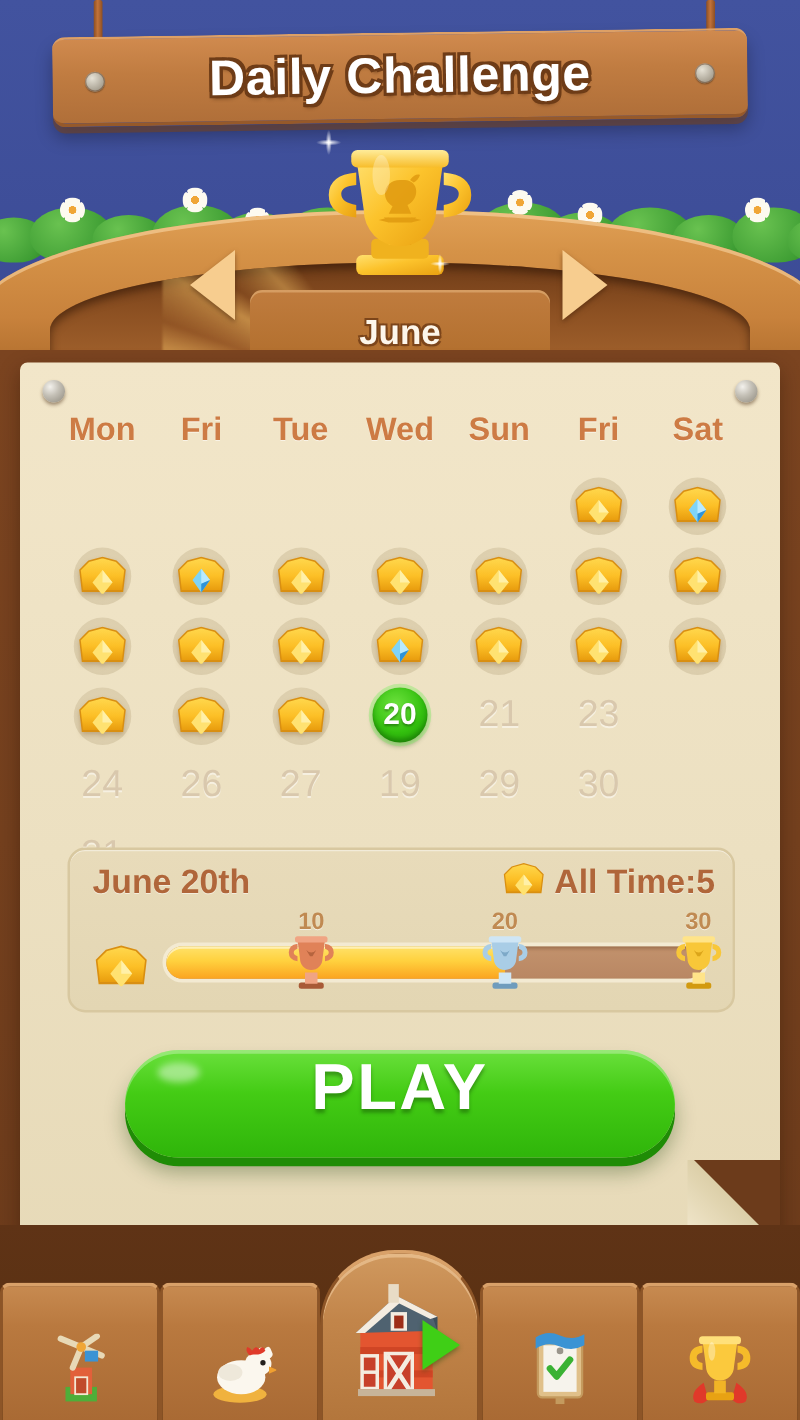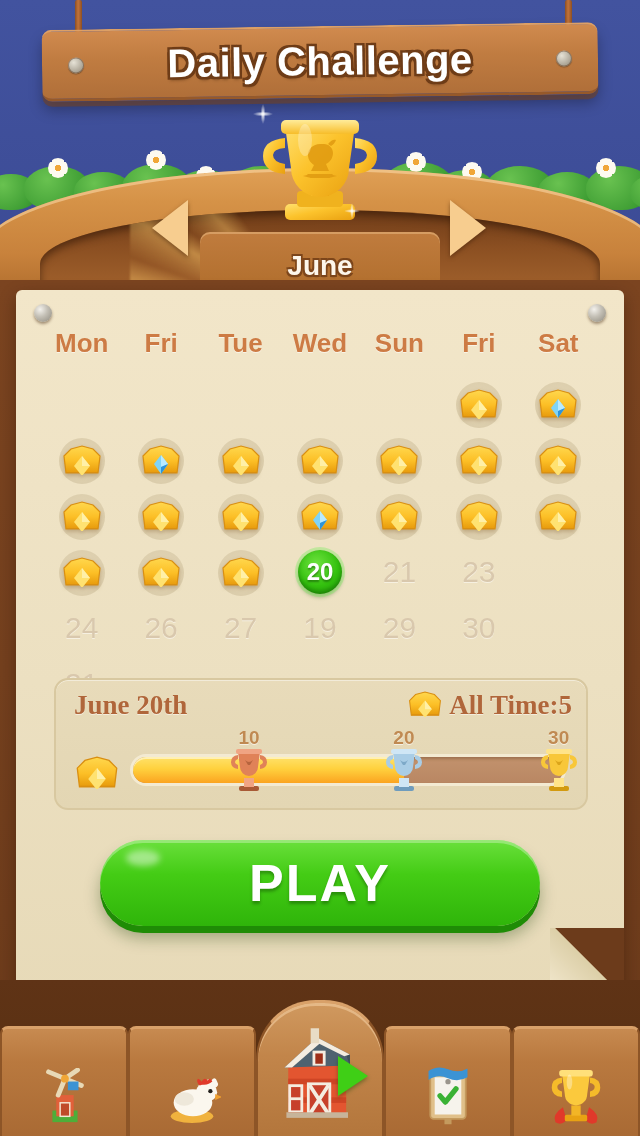--- a/index.html
+++ b/index.html
@@ -228,21 +228,21 @@
   
   .info-card {
     position: absolute; left: 38px; top: 388px; width: 534px; height: 132px;
     background: linear-gradient(180deg, #e8dbba 0%, #e3d6b3 100%);
     border: 2px solid #d8c8a0;
     border-radius: 14px;
     box-shadow: inset 0 1px 0 rgba(255,255,255,.45);
   }
   .info-head {
     position: absolute; left: 18px; top: 10px; right: 14px;
-    display: flex; align-items: center; justify-content: space-between; font-family: Liberation Serif, serif;
+    display: flex; align-items: center; justify-content: space-between;
   }
   .date-label {
     font-size: 27px; font-weight: bold; color: #b0663a;
     text-shadow: 0 1px 0 rgba(255,255,255,.5);
   }
   .alltime {
     display: flex; align-items: flex-end; gap: 6px;
   }
   .alltime-text {
     font-size: 27px; font-weight: bold; color: #b0663a;
@@ -273,21 +273,21 @@
   }
   .ms-cup { margin-top: -2px; }
 
   
   .play-btn {
     position: absolute; left: 100px; top: 840px; width: 440px; height: 86px;
     background: linear-gradient(180deg, #6ae03c 0%, #44cc15 40%, #2fb50a 100%);
     border-radius: 43px;
     box-shadow: 0 7px 0 #1f8c06, 0 12px 16px rgba(20,60,5,.35),
                 inset 0 3px 0 rgba(255,255,255,.3);
-    display: flex; align-items: center; justify-content: center;
+    display: flex; justify-content: center;
     cursor: pointer;
   }
   .play-btn::before {
     content: ""; position: absolute; left: 26px; top: 10px;
     width: 34px; height: 16px; border-radius: 50%;
     background: rgba(255,255,255,.45); filter: blur(3px);
   }
   .play-label {
     font-size: 52px; font-weight: bold; color: #ffffff; letter-spacing: 2px;
     text-shadow: 0 3px 3px rgba(20,80,5,.45);

